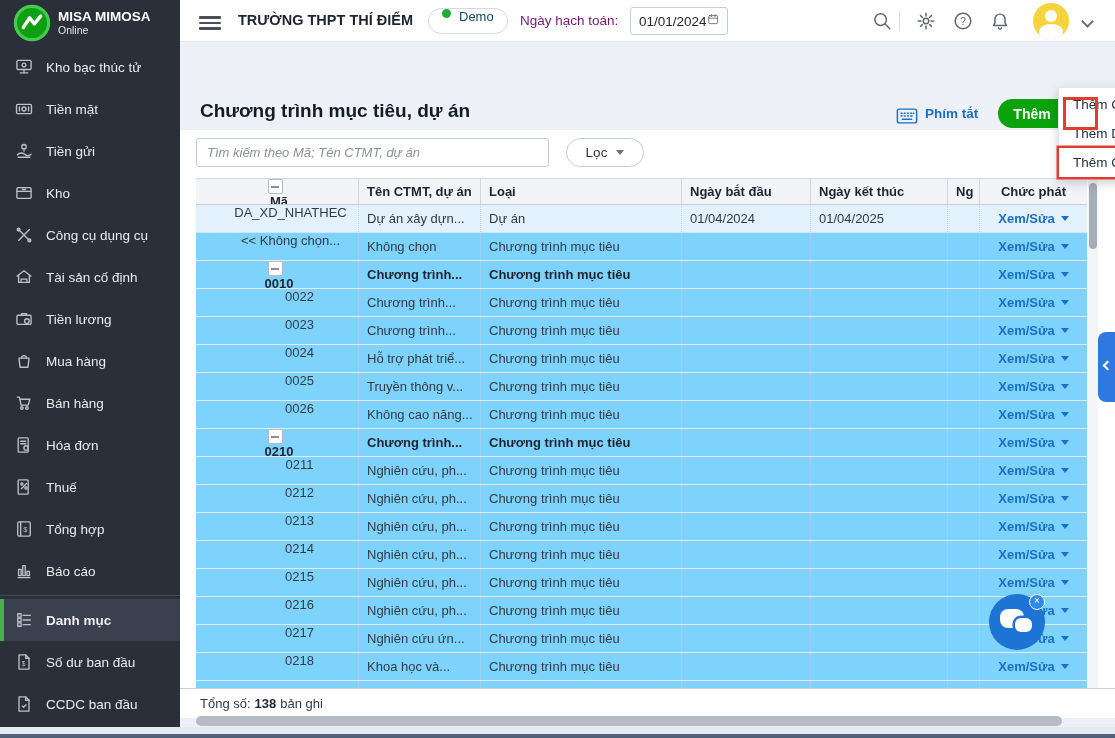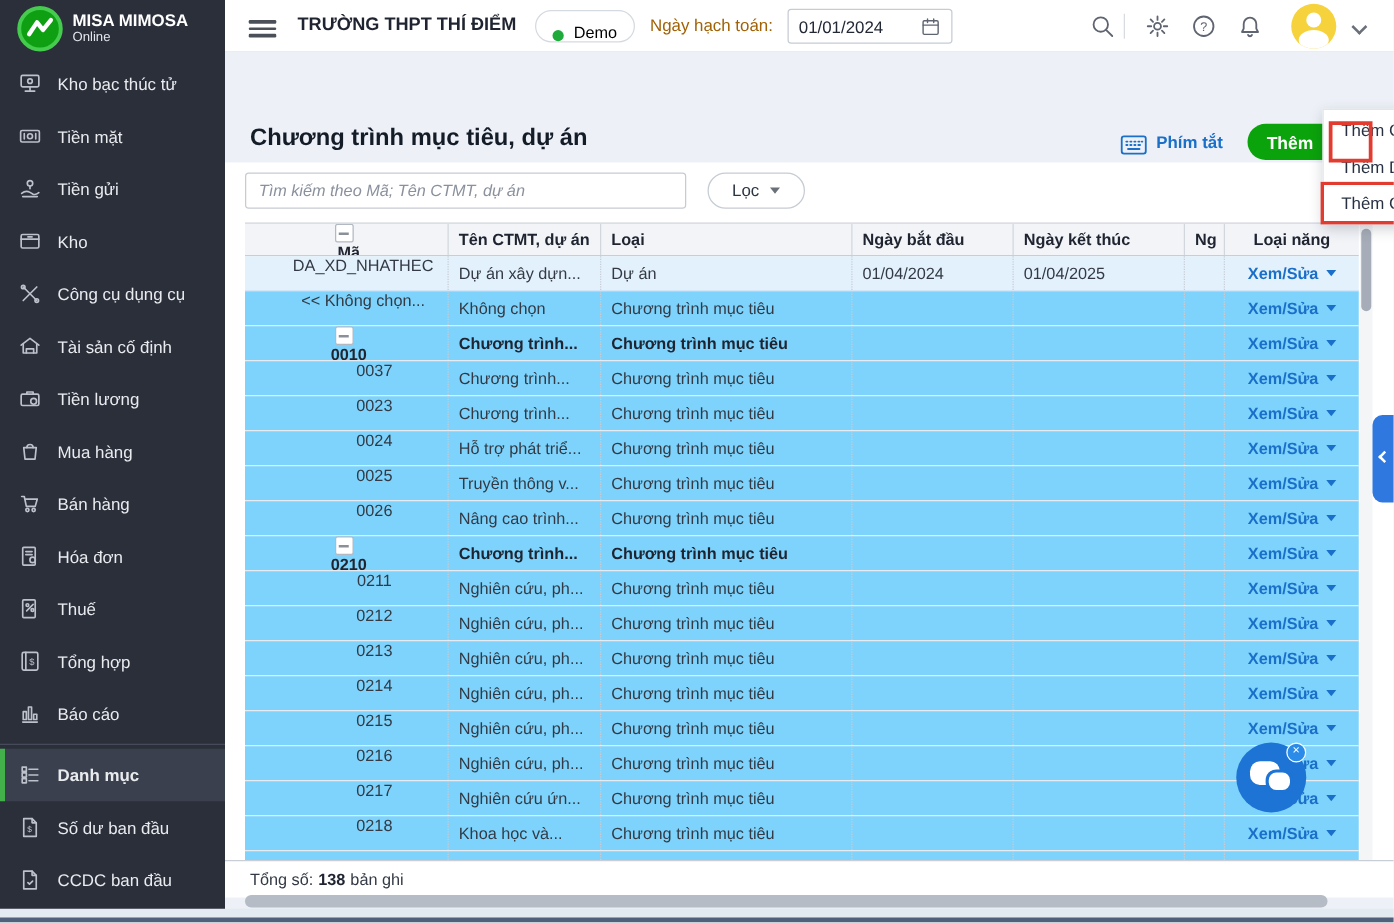--- a/index.html
+++ b/index.html
@@ -21,24 +21,24 @@
   .side-divider { border-top:1px solid #454b58; margin:3px 0; }
 
   
   .main { position:absolute; left:180px; top:0; width:935px; height:727px; }
 
   
   .topbar { position:absolute; left:0; top:0; width:935px; height:42px; background:#fff; border-bottom:1px solid #e3e6ea; }
   .hamburger { position:absolute; left:19px; top:13px; width:22px; cursor:pointer; }
   .hamburger span { display:block; height:2.5px; background:#4a4f58; margin:3px 0; border-radius:1px; }
   .org-name { position:absolute; left:58px; top:12px; font-size:14.5px; font-weight:bold; color:#1f2430; }
-  .demo-badge { position:absolute; left:248px; top:8px; height:26px; border:1px solid #d5dae0; border-radius:14px; display:flex; align-items:flex-end; padding:0 13px; background:#fff; font-size:13px; color:#000000; }
+  .demo-badge { position:absolute; left:248px; top:8px; height:26px; border:1px solid #d5dae0; border-radius:14px; display:flex; align-items:flex-start; padding:0 13px; background:#fff; font-size:13px; color:#0c4a6e; }
   .demo-dot { width:9px; height:9px; border-radius:50%; background:#1faa3c; margin-right:8px; }
-  .acc-date-label { position:absolute; left:340px; top:13px; font-size:13.5px; color:#a16207; }
-  .date-box { position:absolute; left:450px; top:7px; width:132px; height:28px; border:1px solid #c6ccd4; border-radius:3px; background:#fff; display:flex; align-items:center; padding:0 8px; font-size:13.5px; color:#222834; }
+  .acc-date-label { position:absolute; left:340px; top:13px; font-size:13.5px; color:#701a75; }
+  .date-box { position:absolute; left:450px; top:7px; width:98px; height:28px; border:1px solid #c6ccd4; border-radius:3px; background:#fff; display:flex; align-items:center; padding:0 8px; font-size:13.5px; color:#222834; }
   .date-box .cal { margin-left:auto; width:17px; height:17px; color:#5f6570; }
   .tb-icon { position:absolute; top:10px; width:22px; height:22px; color:#5f6570; cursor:pointer; }
   .tb-icon svg { width:22px; height:22px; }
   .tb-divider { position:absolute; left:719px; top:11px; width:1px; height:20px; background:#d8dce1; }
   .avatar { position:absolute; left:853px; top:3px; width:36px; height:36px; border-radius:50%; background:#f6d23c; overflow:hidden; cursor:pointer; }
   .avatar .head { position:absolute; left:12px; top:7px; width:12px; height:12px; border-radius:50%; background:#fff; }
   .avatar .body { position:absolute; left:6px; top:21px; width:24px; height:16px; border-radius:50%; background:#fff; }
   .chev-down { position:absolute; left:903px; top:17px; width:9px; height:9px; border-right:2px solid #6a707a; border-bottom:2px solid #6a707a; transform:rotate(45deg); cursor:pointer; }
 
   
@@ -380,21 +380,21 @@
       <div class="thead">
         <div class="cell c-first">
           <span class="minusbox"></span>
           <span>Mã</span>
         </div>
         <div class="cell">Tên CTMT, dự án</div>
         <div class="cell">Loại</div>
         <div class="cell">Ngày bắt đầu</div>
         <div class="cell">Ngày kết thúc</div>
         <div class="cell">Ng</div>
-        <div class="cell" style="justify-content:center">Loại năng</div>
+        <div class="cell" style="justify-content:center">Chức phát</div>
       </div>
       <div id="table-body">
           <div class="trow selected">
             <div class="cell c-first c-code">
               <span class="code-sp">DA_XD_NHATHEC</span>
             </div>
             <div class="cell c-name">Dự án xây dựn...</div>
             <div class="cell c-type">Dự án</div>
             <div class="cell ">01/04/2024</div>
             <div class="cell ">01/04/2025</div>
@@ -428,21 +428,21 @@
             <div class="cell "></div>
             <div class="cell "></div>
             <div class="cell "></div>
             <div class="cell c-action">
               <span>Xem/Sửa</span>
               <span class="car"></span>
             </div>
           </div>
           <div class="trow">
             <div class="cell c-first c-code">
-              <span class="code-ind">0037</span>
+              <span class="code-ind">0022</span>
             </div>
             <div class="cell c-name">Chương trình...</div>
             <div class="cell c-type">Chương trình mục tiêu</div>
             <div class="cell "></div>
             <div class="cell "></div>
             <div class="cell "></div>
             <div class="cell c-action">
               <span>Xem/Sửa</span>
               <span class="car"></span>
             </div>
@@ -486,21 +486,21 @@
             <div class="cell "></div>
             <div class="cell c-action">
               <span>Xem/Sửa</span>
               <span class="car"></span>
             </div>
           </div>
           <div class="trow">
             <div class="cell c-first c-code">
               <span class="code-ind">0026</span>
             </div>
-            <div class="cell c-name">Nâng cao trình...</div>
+            <div class="cell c-name">Không cao năng...</div>
             <div class="cell c-type">Chương trình mục tiêu</div>
             <div class="cell "></div>
             <div class="cell "></div>
             <div class="cell "></div>
             <div class="cell c-action">
               <span>Xem/Sửa</span>
               <span class="car"></span>
             </div>
           </div>
           <div class="trow bold">

